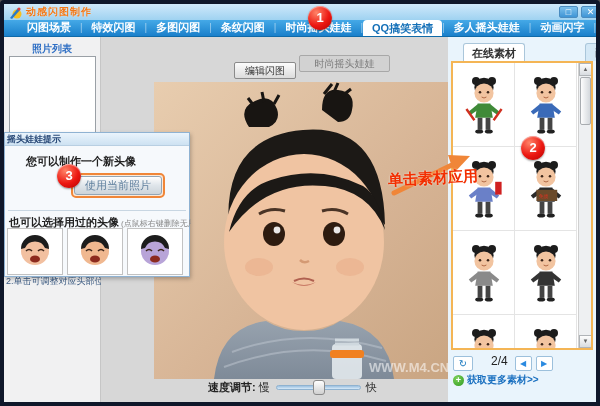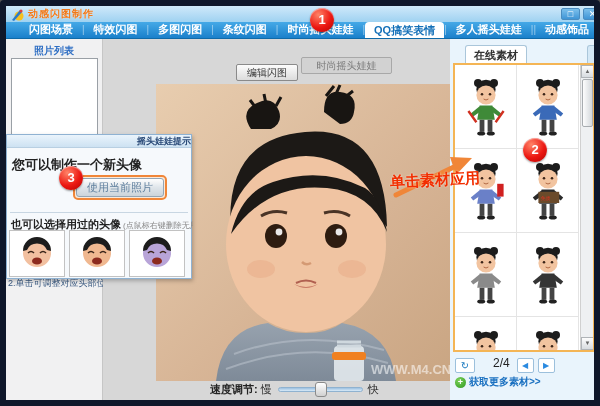--- a/index.html
+++ b/index.html
@@ -1,18 +1,18 @@
 <!DOCTYPE html>
 <html><head>
 <meta charset="utf-8">
 <style>
   * { margin:0; padding:0; box-sizing:border-box; }
   body { font-family:"Liberation Sans","DejaVu Sans",sans-serif; background:#555; }
   #app { position:relative; width:600px; height:406px; overflow:hidden;
-         background:#d7d7d7; border:6px solid #0f172a; border-radius:4px 4px 0 0; }
+         background:#d7d7d7; border:4px solid #0f172a; border-radius:4px 4px 0 0; }
 
   
   .titlebar { position:absolute; left:0; top:0; width:600px; height:16px;
     background:linear-gradient(#cfe9fa,#9fd2f1); display:flex; align-items:center; }
   .applogo { width:13px; height:13px; margin:0 4px 0 5px; }
   .apptitle { font-size:10px; font-weight:bold; color:#f07818;
     text-shadow:0 0 1px #fff; letter-spacing:1px; }
   .winbtns { position:absolute; right:4px; top:2px; display:flex; gap:3px; }
   .winbtn { width:19px; height:12px; border-radius:2px; border:1px solid #4a8cc0;
     background:linear-gradient(#7cc0ec,#3f95d6); color:#fff; font-size:9px;
@@ -37,22 +37,22 @@
   .listbox { position:absolute; left:5px; top:19px; width:87px; height:150px;
     background:#fff; border:1px solid #9aa0a6; }
   .stepnote { position:absolute; left:2px; top:238px; width:95px;
     font-size:9px; color:#3a5a82; white-space:nowrap; overflow:hidden; }
 
   
   .dialog { position:absolute; left:0; top:128px; width:186px; height:145px;
     background:#f6f9fc; border:1px solid #8fb2d2; box-shadow:1px 2px 4px rgba(0,0,0,.25); }
   .dialog-title { height:13px; background:linear-gradient(#eaf4fc,#cde2f2);
     border-bottom:1px solid #b8cfe2; font-size:9px; font-weight:bold; color:#2a4a78;
-    line-height:13px; padding-left:2px;text-align:right; }
-  .dlg-line1 { position:absolute; left:5px; top:21px; font-size:13px; font-weight:bold; color:#222; }
+    line-height:13px; padding-left:2px; }
+  .dlg-line1 { position:absolute; left:21px; top:21px; font-size:11px; font-weight:bold; color:#222; }
   .btn-ring { position:absolute; left:66px; top:40px; width:94px; height:25px;
     border:2px solid #f08638; border-radius:5px; padding:1px; background:#fbe9d8; }
   .use-btn { width:100%; height:100%; border:1px solid #93a5b5; border-radius:3px;
     background:linear-gradient(#fefefe,#dfe5ea 50%,#ccd4da);
     font-size:11px; color:#5f7f9d; text-align:center; line-height:17px; cursor:pointer; }
   .dlg-divider { position:absolute; left:3px; right:3px; top:77px; border-top:1px solid #c8d6e2; }
   .dlg-line2 { position:absolute; left:4px; top:82px; font-size:11px; font-weight:bold; color:#222; }
   .dlg-hint { position:absolute; left:116px; top:85px; width:70px; font-size:8px; color:#8a8a8a;
     white-space:nowrap; overflow:hidden; }
   .avatar-row { position:absolute; left:2px; top:95px; display:flex; gap:4px; }
@@ -175,20 +175,21 @@
     <span class="maintab">多图闪图</span>
     <span class="tabsep"></span>
     <span class="maintab">条纹闪图</span>
     <span class="tabsep"></span>
     <span class="maintab">时尚摇头娃娃</span>
     <span class="tabsep"></span>
     <span class="maintab active">QQ搞笑表情</span>
     <span class="tabsep"></span>
     <span class="maintab">多人摇头娃娃</span>
     <span class="tabsep"></span>
+    <span class="maintab">动画闪字</span>
     <span class="tabsep"></span>
     <span class="maintab">动感饰品</span>
 
   </div>
 
   <div class="leftpanel">
     <div class="photolist-title">照片列表</div>
     <div class="listbox"></div>
     <div class="stepnote">2.单击可调整对应头部位置</div>
   </div>

